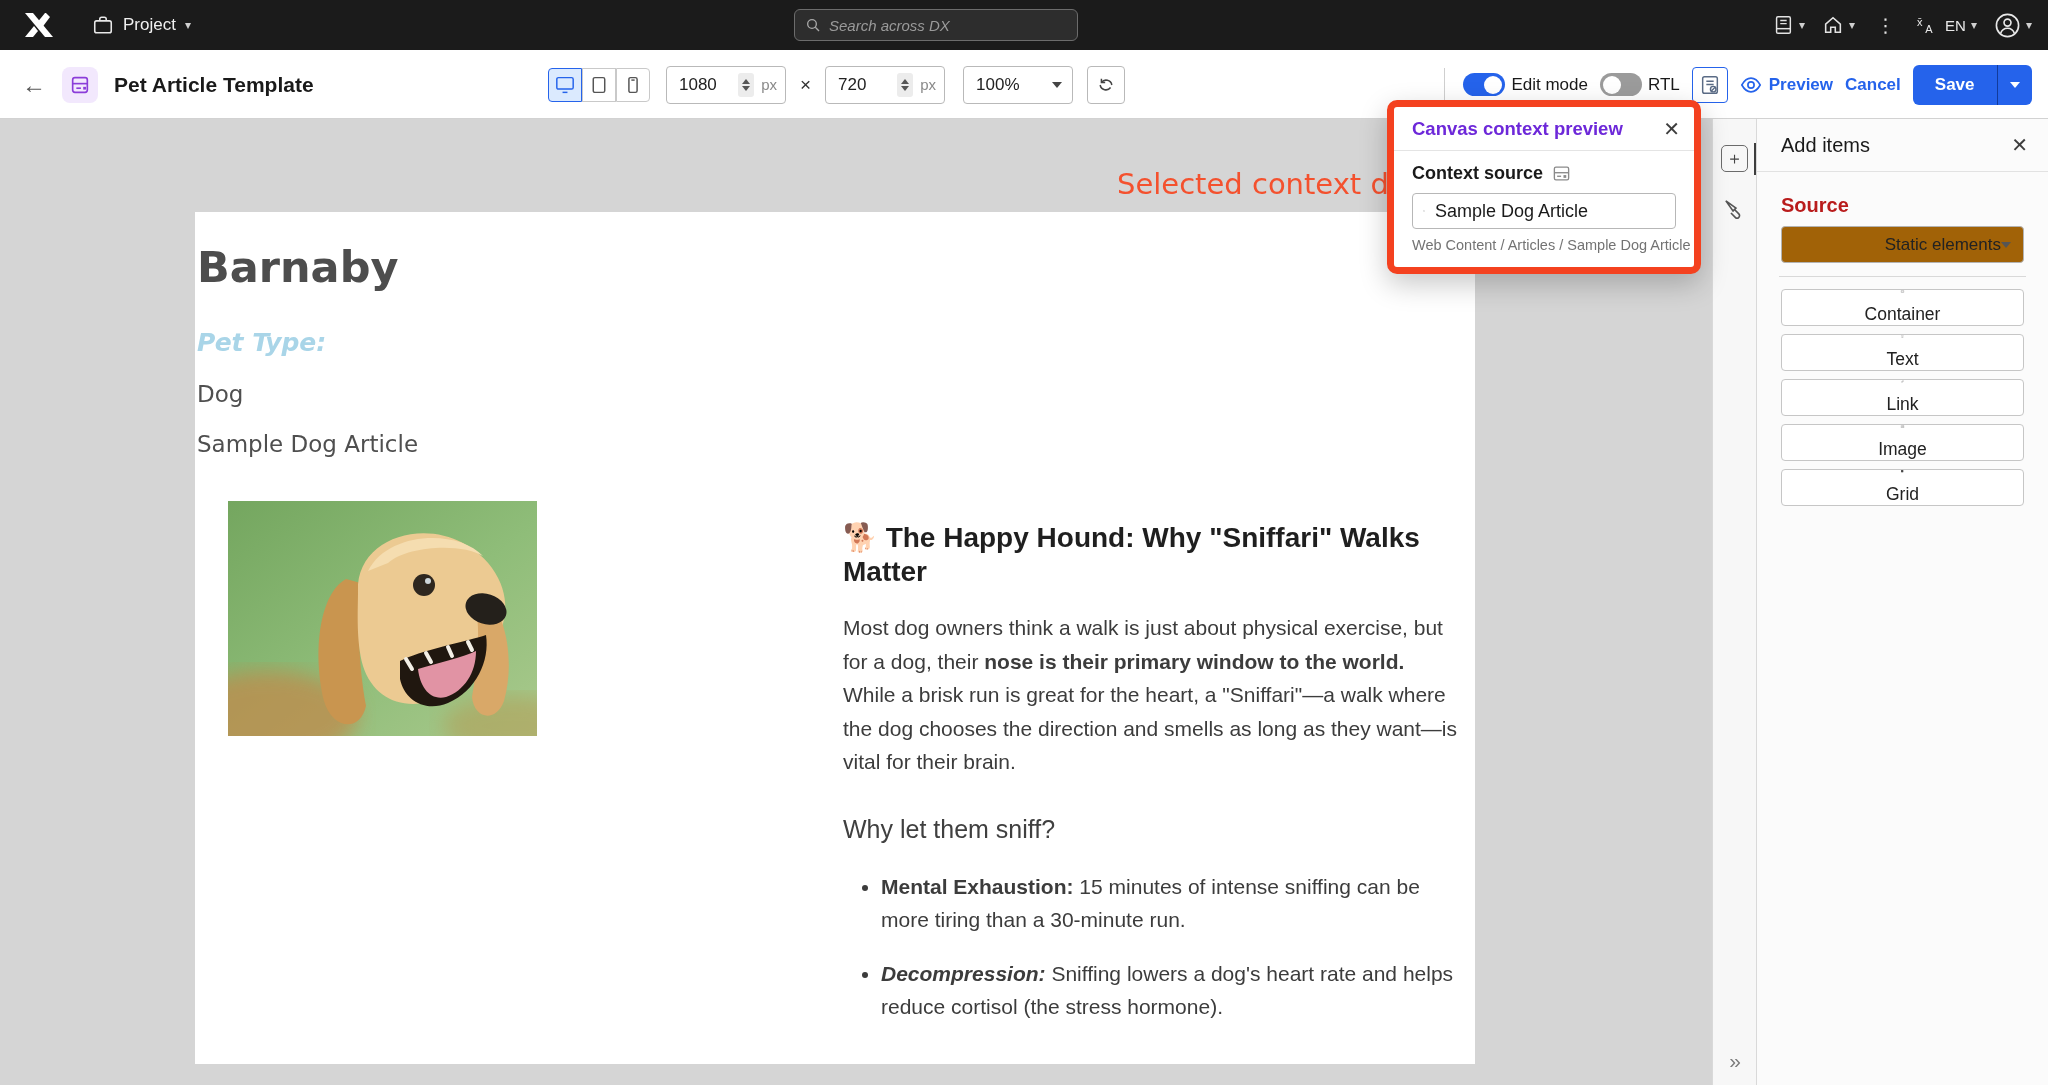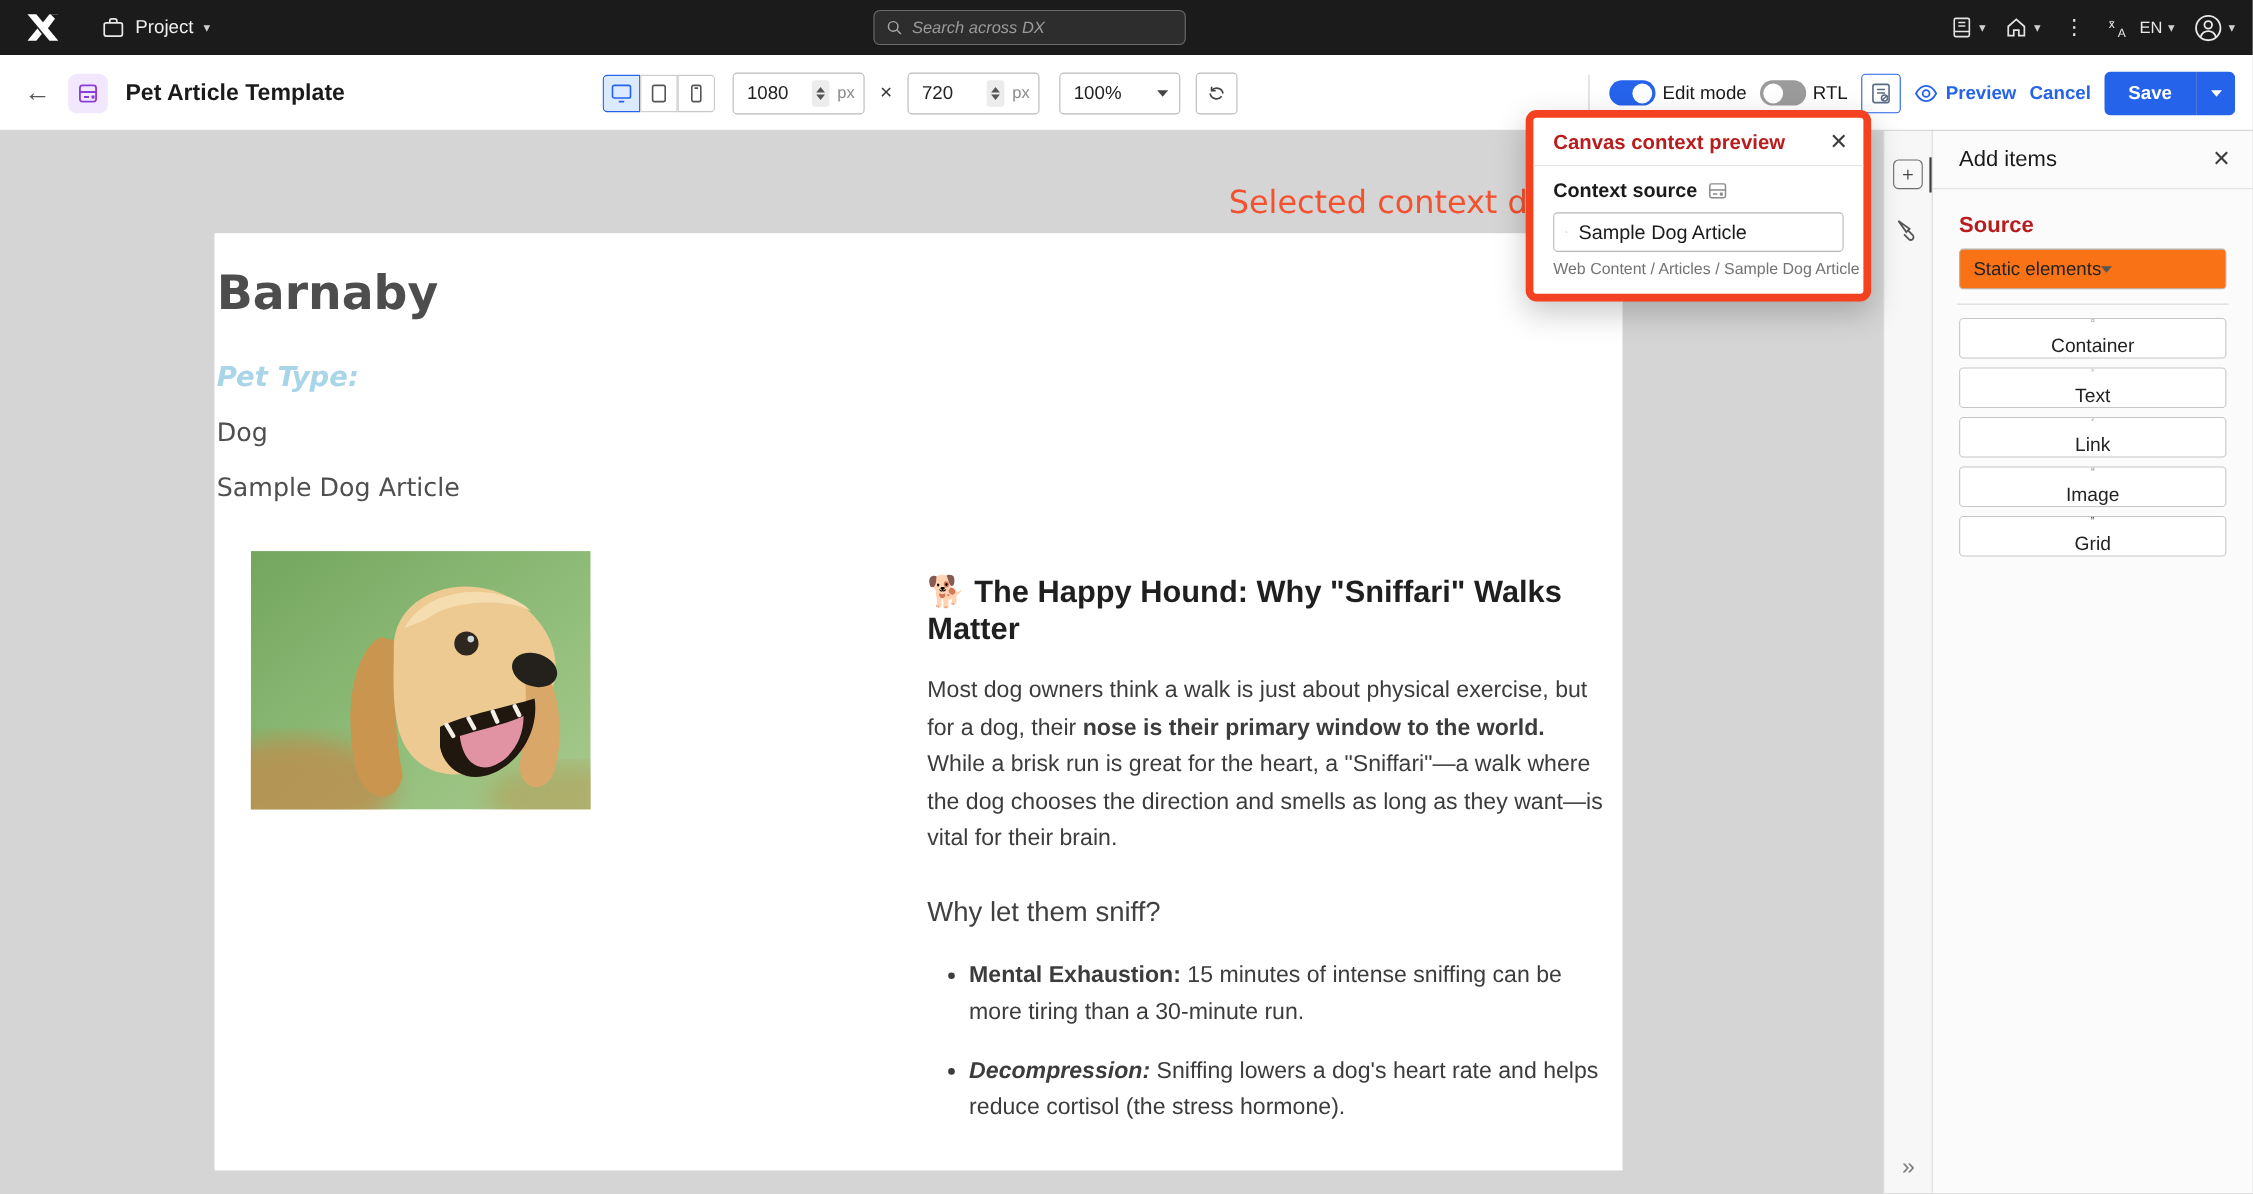--- a/index.html
+++ b/index.html
@@ -102,36 +102,36 @@
               cursor:pointer; }
 
   
   .panel { width:292px; background:#fbfbfb; border-left:1px solid #d9d9d9; }
   .pn-head { height:53px; display:flex; align-items:center; justify-content:space-between; padding:0 20px 0 24px;
              border-bottom:1px solid #e2e2e2; }
   .pn-title { font-size:20px; font-weight:400; color:#1a1a1a; }
   .xbtn { font-size:20px; color:#3d3d3d; cursor:pointer; line-height:1; }
   .pn-body { padding:22px 24px 0 24px; }
   .src-lbl { font-size:20px; font-weight:700; color:#b91c1c; margin-bottom:9px; }
-  .select { height:37px; border:1px solid #b3b3b3; border-radius:4px; background:#f97316; display:flex;
-            align-items:center; justify-content:flex-start; padding:0 12px; cursor:pointer; }
+  .select { height:37px; border:1px solid #b3b3b3; border-radius:4px; background:#a16207; display:flex;
+            align-items:center; justify-content:flex-end; padding:0 12px; cursor:pointer; }
   .select span { font-size:17px; color:#222; }
   .select .caret { border-top-color:#555; }
   .pn-div { height:1px; background:#d9d9d9; margin:13px -2px 12px -2px; }
   .item { height:37px; border:1px solid #c6c6c6; border-radius:4px; background:#fff; display:flex;
           align-items:center; gap:11px; padding:0 10px; margin-bottom:8px; cursor:pointer;flex-direction:column; }
   .item span { font-size:17.5px; color:#222; }
 
   
   .popup { position:absolute; left:1387px; top:100px; width:314px; height:174px; z-index:60;
            border:7px solid #f4411f; border-radius:10px; background:#fff;
            box-shadow:0 10px 28px rgba(0,0,0,.22); }
   .pp-head { height:44px; display:flex; align-items:center; justify-content:space-between;
              padding:0 14px 0 18px; border-bottom:1px solid #e4e4e4; }
-  .pp-title { font-size:18.5px; font-weight:700; color:#b91c1c; }
+  .pp-title { font-size:18.5px; font-weight:700; color:#6d28d9; }
   .pp-body { padding:12px 18px 0 18px; }
   .pp-srcrow { display:flex; align-items:center; gap:9px; }
   .pp-srclbl { font-size:18px; font-weight:700; color:#1a1a1a; }
   .pp-input { margin-top:9px; height:36px; border:1px solid #b7b7b7; border-radius:4px; background:#fff;
               display:flex; align-items:center; padding:0 10px; }
   .pp-input input { border:none; outline:none; font-size:18px; color:#1a1a1a; margin-left:10px; width:230px;
               font-family:"Liberation Sans",sans-serif; background:transparent; }
   .pp-crumb { font-size:14.5px; color:#737373; margin-top:8px; white-space:nowrap; }
 </style>
 </head>

